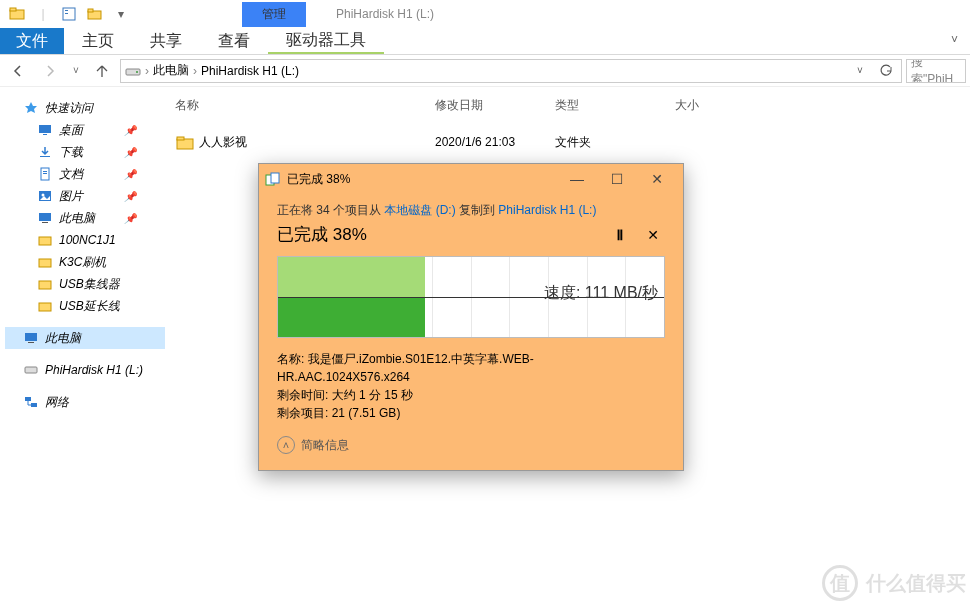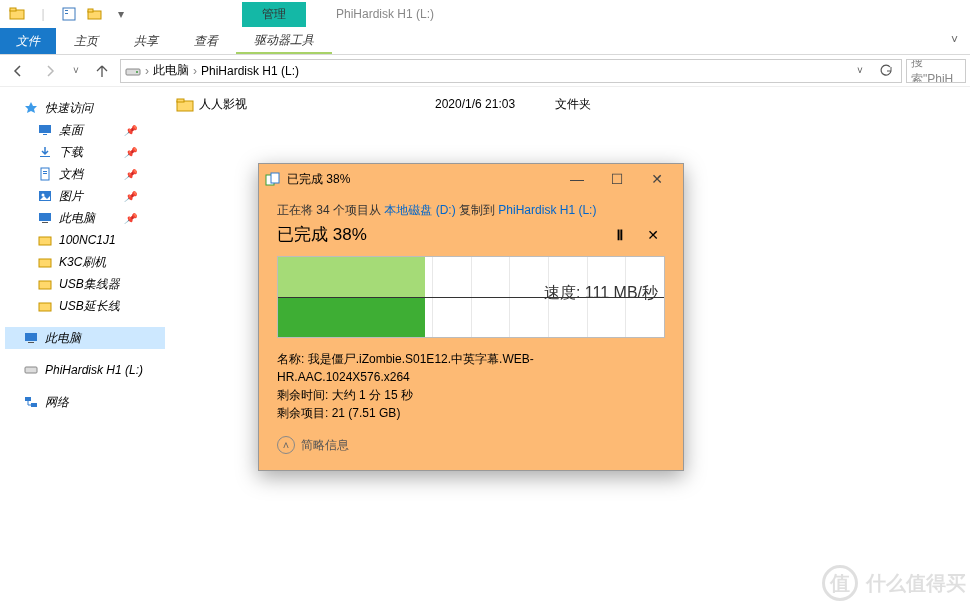--- a/index.html
+++ b/index.html
@@ -1,25 +1,25 @@
 <!DOCTYPE html>
 <html><head>
 <meta charset="utf-8">
 <style>
 * { box-sizing: border-box; margin: 0; padding: 0; font-family: "Microsoft YaHei", "Segoe UI", sans-serif; }
 body { width: 970px; height: 607px; background: #fff; font-size: 12px; color: #000; overflow: hidden; position: relative; }
 
 .titlebar { height: 28px; display: flex; align-items: center; background: #fff; }
 .titlebar .qat { display: flex; align-items: center; padding-left: 6px; gap: 4px; }
 .titlebar .qat .qbtn { width: 22px; height: 22px; display: flex; align-items: center; justify-content: center; color: #555; }
-.titlebar .context-tab-strip { background: #14b8a6; color: #333; padding: 4px 20px; margin-left: 110px; font-size: 12px; }
+.titlebar .context-tab-strip { background: #3b82f6; color: #333; padding: 4px 20px; margin-left: 110px; font-size: 12px; }
 .titlebar .wintitle { color: #888; padding-left: 30px; }
 
 .ribbon-tabs { height: 27px; display: flex; align-items: stretch; border-bottom: 1px solid #d9d9d9; }
-.ribbon-tabs .tab { padding: 5px 18px; font-size: 12px; color: #333; display: flex; align-items: center; font-style: italic; }
+.ribbon-tabs .tab { padding: 5px 18px; font-size: 16px; color: #333; display: flex; align-items: center; }
 .ribbon-tabs .tab.file { background: #1979ca; color: #fff; padding: 5px 16px; }
 .ribbon-tabs .tab.ctx { border-bottom: 2px solid #a8d268; }
 .ribbon-tabs .chevron { margin-left: auto; padding: 5px 12px; color: #666; }
 
 .addrbar { height: 32px; display: flex; align-items: center; padding: 2px 4px; gap: 4px; background: #fff; border-bottom: 1px solid #eee;}
 .addrbar .navbtn { width: 28px; height: 24px; display: flex; align-items: center; justify-content: center; color: #555; }
 .addrbar .path { flex: 1; height: 24px; border: 1px solid #ccc; display: flex; align-items: center; padding: 0 4px; gap: 4px; font-size: 12px; }
 .addrbar .path .sep { color: #888; }
 .addrbar .path .drive-ico { width: 16px; height: 16px; display:flex;align-items:center;justify-content:center;}
 .addrbar .histbtn, .addrbar .refbtn { width: 22px; height: 22px; display:flex;align-items:center;justify-content:center; color:#555;}
@@ -276,20 +276,26 @@
             <rect x="1" y="1" width="6" height="4" fill="#2f7bd0"></rect>
             <rect x="7" y="7" width="6" height="4" fill="#2f7bd0"></rect>
             <path d="M4 5 L4 9 L7 9" stroke="#2f7bd0" fill="none"></path>
           </svg>
         </span>
       <span>网络</span>
     </div>
   </div>
 
   <div class="content">
+    <div class="columns">
+      <div class="col c-name">名称</div>
+      <div class="col c-date">修改日期</div>
+      <div class="col c-type">类型</div>
+      <div class="col c-size">大小</div>
+    </div>
     <div class="filelist">
       <div class="row">
         <span class="ficon">
             <svg width="18" height="16">
               <rect x="1" y="5" width="16" height="10" fill="#ffd86b" stroke="#c79500"></rect>
               <rect x="1" y="3" width="7" height="3" fill="#ffd86b" stroke="#c79500"></rect>
             </svg>
           </span>
         <span class="fn">人人影视</span>
         <span class="c-date">2020/1/6 21:03</span>

